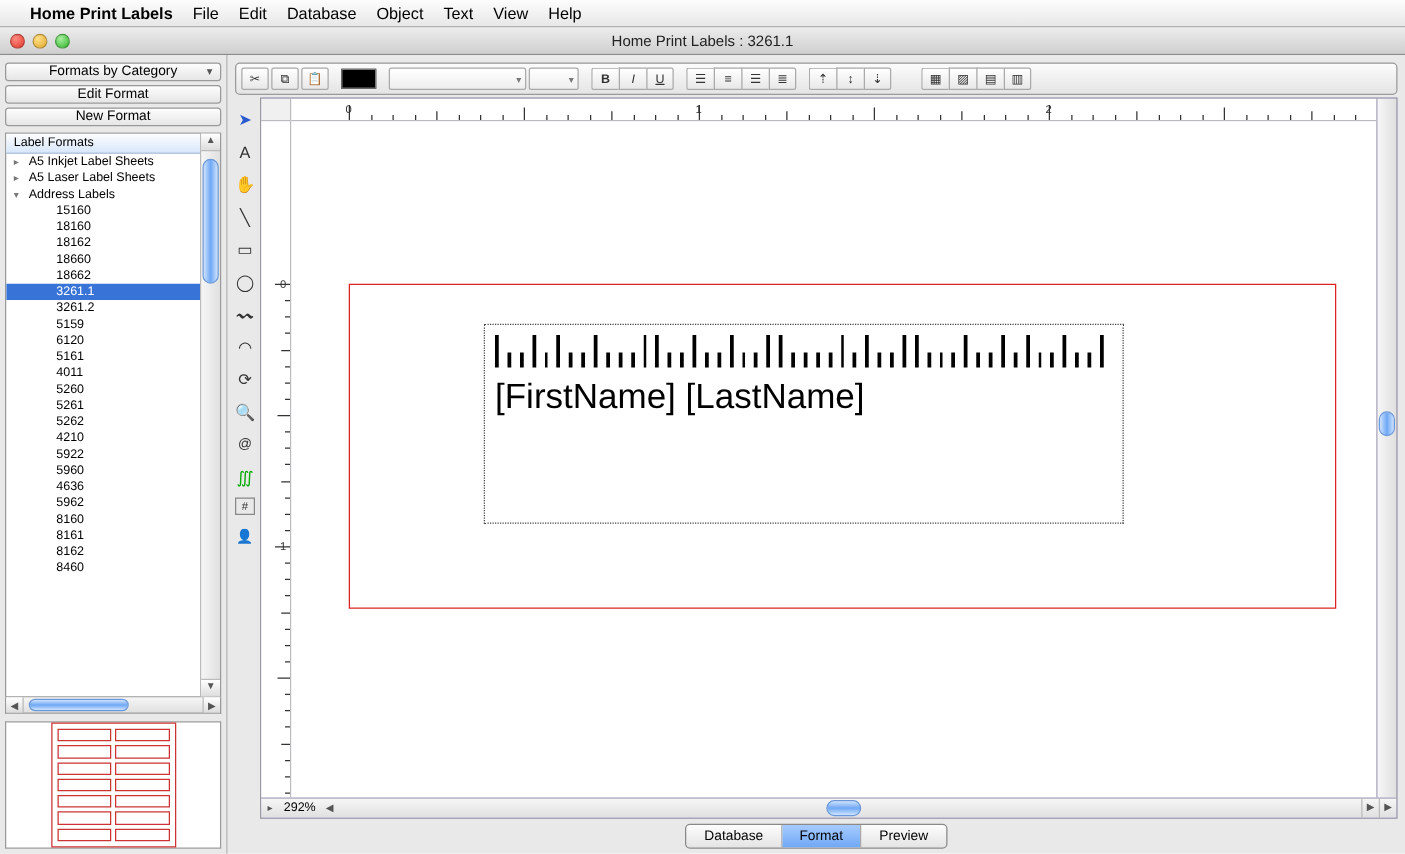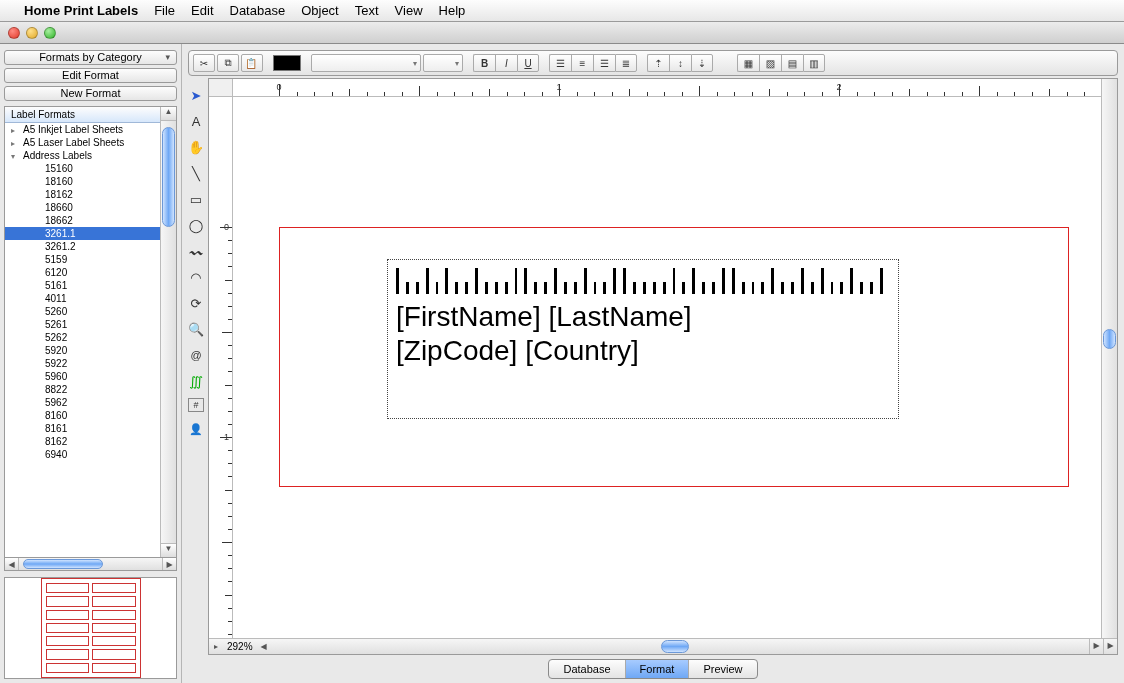--- a/index.html
+++ b/index.html
@@ -118,20 +118,21 @@
   <span class="menu-item">View</span>
   <span class="menu-item">Help</span>
 </div>
 
 <div class="titlebar">
   <div class="traffic">
     <div class="tl red"></div>
     <div class="tl yel"></div>
     <div class="tl grn"></div>
   </div>
+  <div class="title">Home Print Labels : 3261.1</div>
 </div>
 
 <div class="window-body">
 
   <div class="left-pane">
     <div class="dropdown">
         <span>Formats by Category</span>
       </div>
     <div class="sidebtn">Edit Format</div>
     <div class="sidebtn">New Format</div>
@@ -150,29 +151,29 @@
             <div class="tree-row leaf">18662</div>
             <div class="tree-row leaf selected">3261.1</div>
             <div class="tree-row leaf">3261.2</div>
             <div class="tree-row leaf">5159</div>
             <div class="tree-row leaf">6120</div>
             <div class="tree-row leaf">5161</div>
             <div class="tree-row leaf">4011</div>
             <div class="tree-row leaf">5260</div>
             <div class="tree-row leaf">5261</div>
             <div class="tree-row leaf">5262</div>
-            <div class="tree-row leaf">5920</div>
+            <div class="tree-row leaf">4210</div>
             <div class="tree-row leaf">5922</div>
             <div class="tree-row leaf">5960</div>
-            <div class="tree-row leaf">8822</div>
+            <div class="tree-row leaf">4636</div>
             <div class="tree-row leaf">5962</div>
             <div class="tree-row leaf">8160</div>
             <div class="tree-row leaf">8161</div>
             <div class="tree-row leaf">8162</div>
-            <div class="tree-row leaf">6940</div>
+            <div class="tree-row leaf">8460</div>
           </div>
       </div>
       <div class="tree-scroll">
         <div class="arrow up">▲</div>
         <div class="thumb"></div>
         <div class="arrow dn">▼</div>
       </div>
     </div>
     <div class="hscroll-mini">
       <div class="arr l">◀</div>
@@ -407,21 +408,20 @@
                 <span style="height: 12px;"></span>
                 <span style="height: 26px;"></span>
                 <span style="height: 12px;"></span>
                 <span style="height: 12px;"></span>
                 <span style="height: 26px;"></span>
                 <span style="height: 12px;"></span>
                 <span style="height: 12px;"></span>
                 <span style="height: 26px;"></span>
               </div>
             <div>[FirstName] [LastName]</div>
-            <div>[ZipCode] [Country]</div>
           </div>
         </div>
         <div class="vscroll">
           <div class="thumb"></div>
         </div>
         <div class="hscroll">
           <span class="zoom-arr">▸</span>
           <span class="zoom">292%</span>
           <span class="zoom-arr">◀</span>
           <div class="track">

